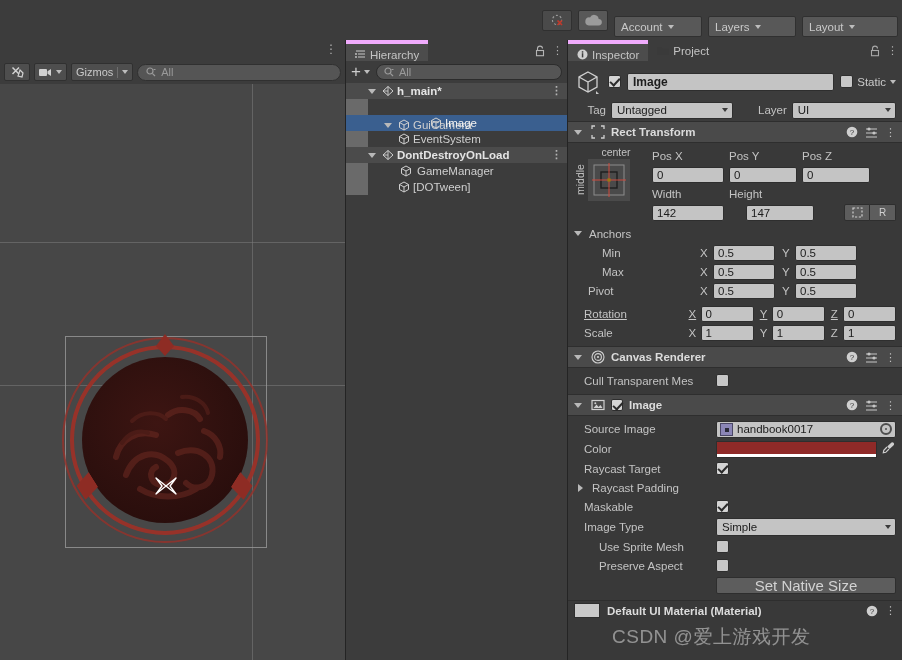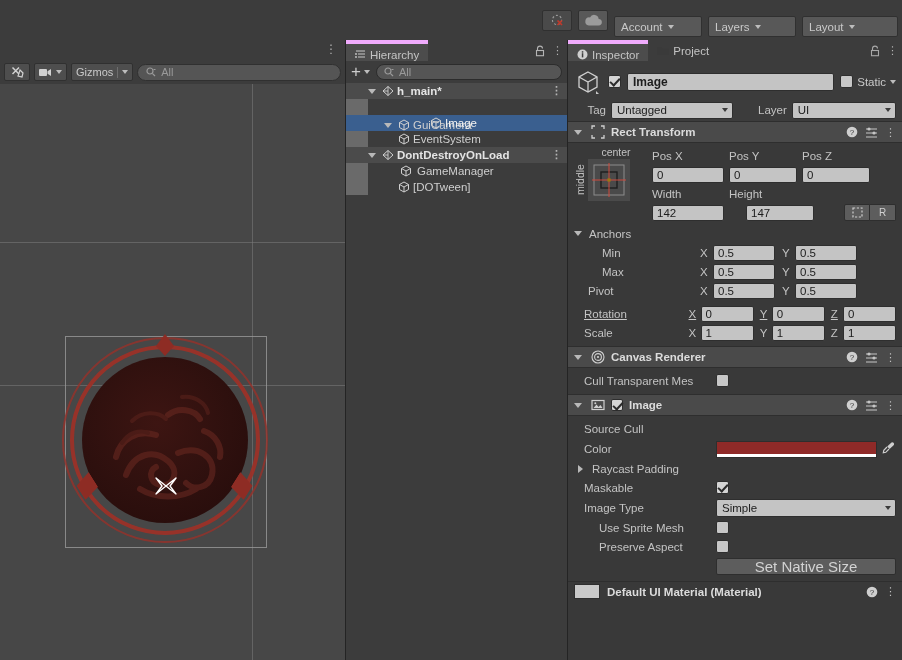--- a/index.html
+++ b/index.html
@@ -720,36 +720,45 @@
             </g>
           <circle cx="4" cy="3" r="1.6" fill="#c6c6c6"></circle>
             <circle cx="9" cy="7" r="1.6" fill="#c6c6c6"></circle>
         </svg>
         <span style="font-size:11px;line-height:11px;">⋮</span>
       </span>
     </div>
 
     <div class="comp-body">
       <div class="frow" style="height:20px">
-        <span class="fname" style="width:138px;padding-left:10px">Source Cull</span>
+        <span class="fname" style="width:138px;padding-left:10px">Source Image</span>
+        <span class="objfield" style="flex:1">
+          <span class="sprite-chip"></span>
+          <span>handbook0017</span>
+          <span class="donut"></span>
+        </span>
       </div>
       <div class="frow" style="height:20px">
         <span class="fname" style="width:138px;padding-left:10px">Color</span>
         <span class="colorfield" id="color-swatch" style="flex:1">
           <span class="swatch" id="color-swatch-fill" style="background: rgb(143, 42, 40);"></span>
           <span class="alpha" id="color-swatch-alpha" style="background: rgb(255, 255, 255);"></span>
         </span>
         <span class="eyedrop">
           <svg width="13" height="13" viewBox="0 0 13 13">
             <path d="M9.5 1.5 a1.8 1.8 0 0 1 2.4 2.4 L7.6 8 l-2.4-2.4 Z" fill="#cfcfcf"></path>
             <path d="M5 6 L1.8 9.3 L1.3 11.8 L3.8 11.3 L7 8" fill="none" stroke="#cfcfcf" stroke-width="1.2"></path>
           </svg>
         </span>
       </div>
       <div class="frow">
+        <span class="fname" style="width:138px;padding-left:10px">Raycast Target</span>
+        <span class="chk on"></span>
+      </div>
+      <div class="frow">
         <span class="tri" style="border-left:5px solid #b9b9b9;border-top:4px solid transparent;border-bottom:4px solid transparent;border-right:none;margin-left:4px;margin-right:5px;"></span>
         <span class="fname">Raycast Padding</span>
       </div>
       <div class="frow">
         <span class="fname" style="width:138px;padding-left:10px">Maskable</span>
         <span class="chk on"></span>
       </div>
       <div class="frow" style="height:21px">
         <span class="fname" style="width:138px;padding-left:10px">Image Type</span>
         <span class="dd" style="flex:1;height:18px">
@@ -778,13 +787,14 @@
       <span class="comp-tools">
         <svg width="12" height="12" viewBox="0 0 12 12">
           <circle cx="6" cy="6" r="5.3" fill="#cfcfcf"></circle>
             <text x="6" y="9" font-size="8" text-anchor="middle" fill="#3a3a3a" font-family="Liberation Sans">?</text>
         </svg>
         <span style="font-size:11px;line-height:11px;">⋮</span>
       </span>
     </div>
   </div>
 
+  <div class="watermark">CSDN @爱上游戏开发</div>
 </div>
 
 </body></html>

